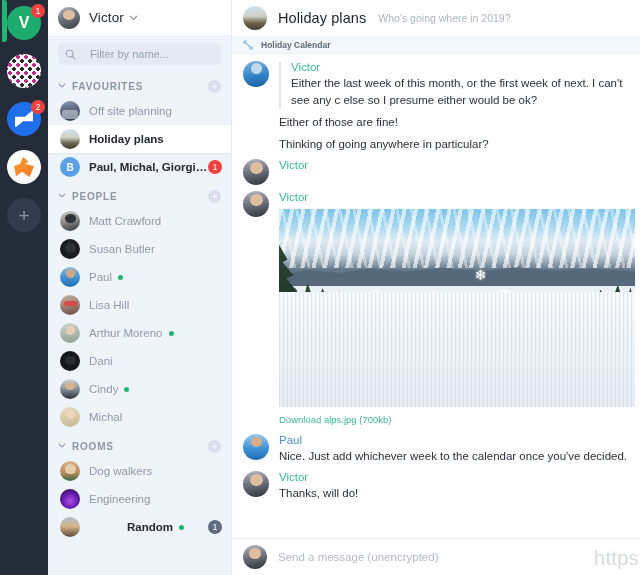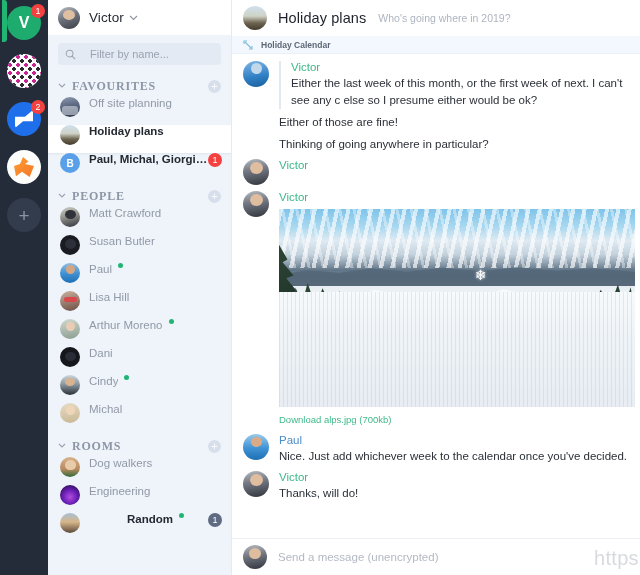--- a/index.html
+++ b/index.html
@@ -126,33 +126,32 @@
   .sb-section-head {
     display: flex; align-items: center;
     padding: 9px 10px 5px 10px;
     height: 26px;
   }
   .sb-chev {
     color: #9aa3b1; font-size: 8px; margin-right: 6px;
     transform: translateY(-1px);
   }
   .sb-section-title {
-    font-size: 12px; letter-spacing: .8px;
+    font-size: 10px; letter-spacing: .8px;
     color: #8d96a5; font-weight: bold;
     flex: 1 1 auto;
-    font-family: Liberation Serif, serif;
   }
   .sb-plus {
     width: 13px; height: 13px; border-radius: 50%;
     background: #d6dfeb; color: #fff;
     font-size: 11px; line-height: 12px; text-align: center;
   }
 
   .sb-row {
-    height: 28px; display: flex; align-items: flex-start;
+    height: 28px; display: flex; align-items: center;
     padding-left: 12px; padding-right: 9px;
     position: relative;
   }
   .sb-row.selected {
     background: #ffffff;
     box-shadow: 0 1px 2px rgba(40,60,90,.08);
   }
   .row-av {
     width: 20px; height: 20px; border-radius: 50%;
     flex: 0 0 20px; overflow: hidden; position: relative;

